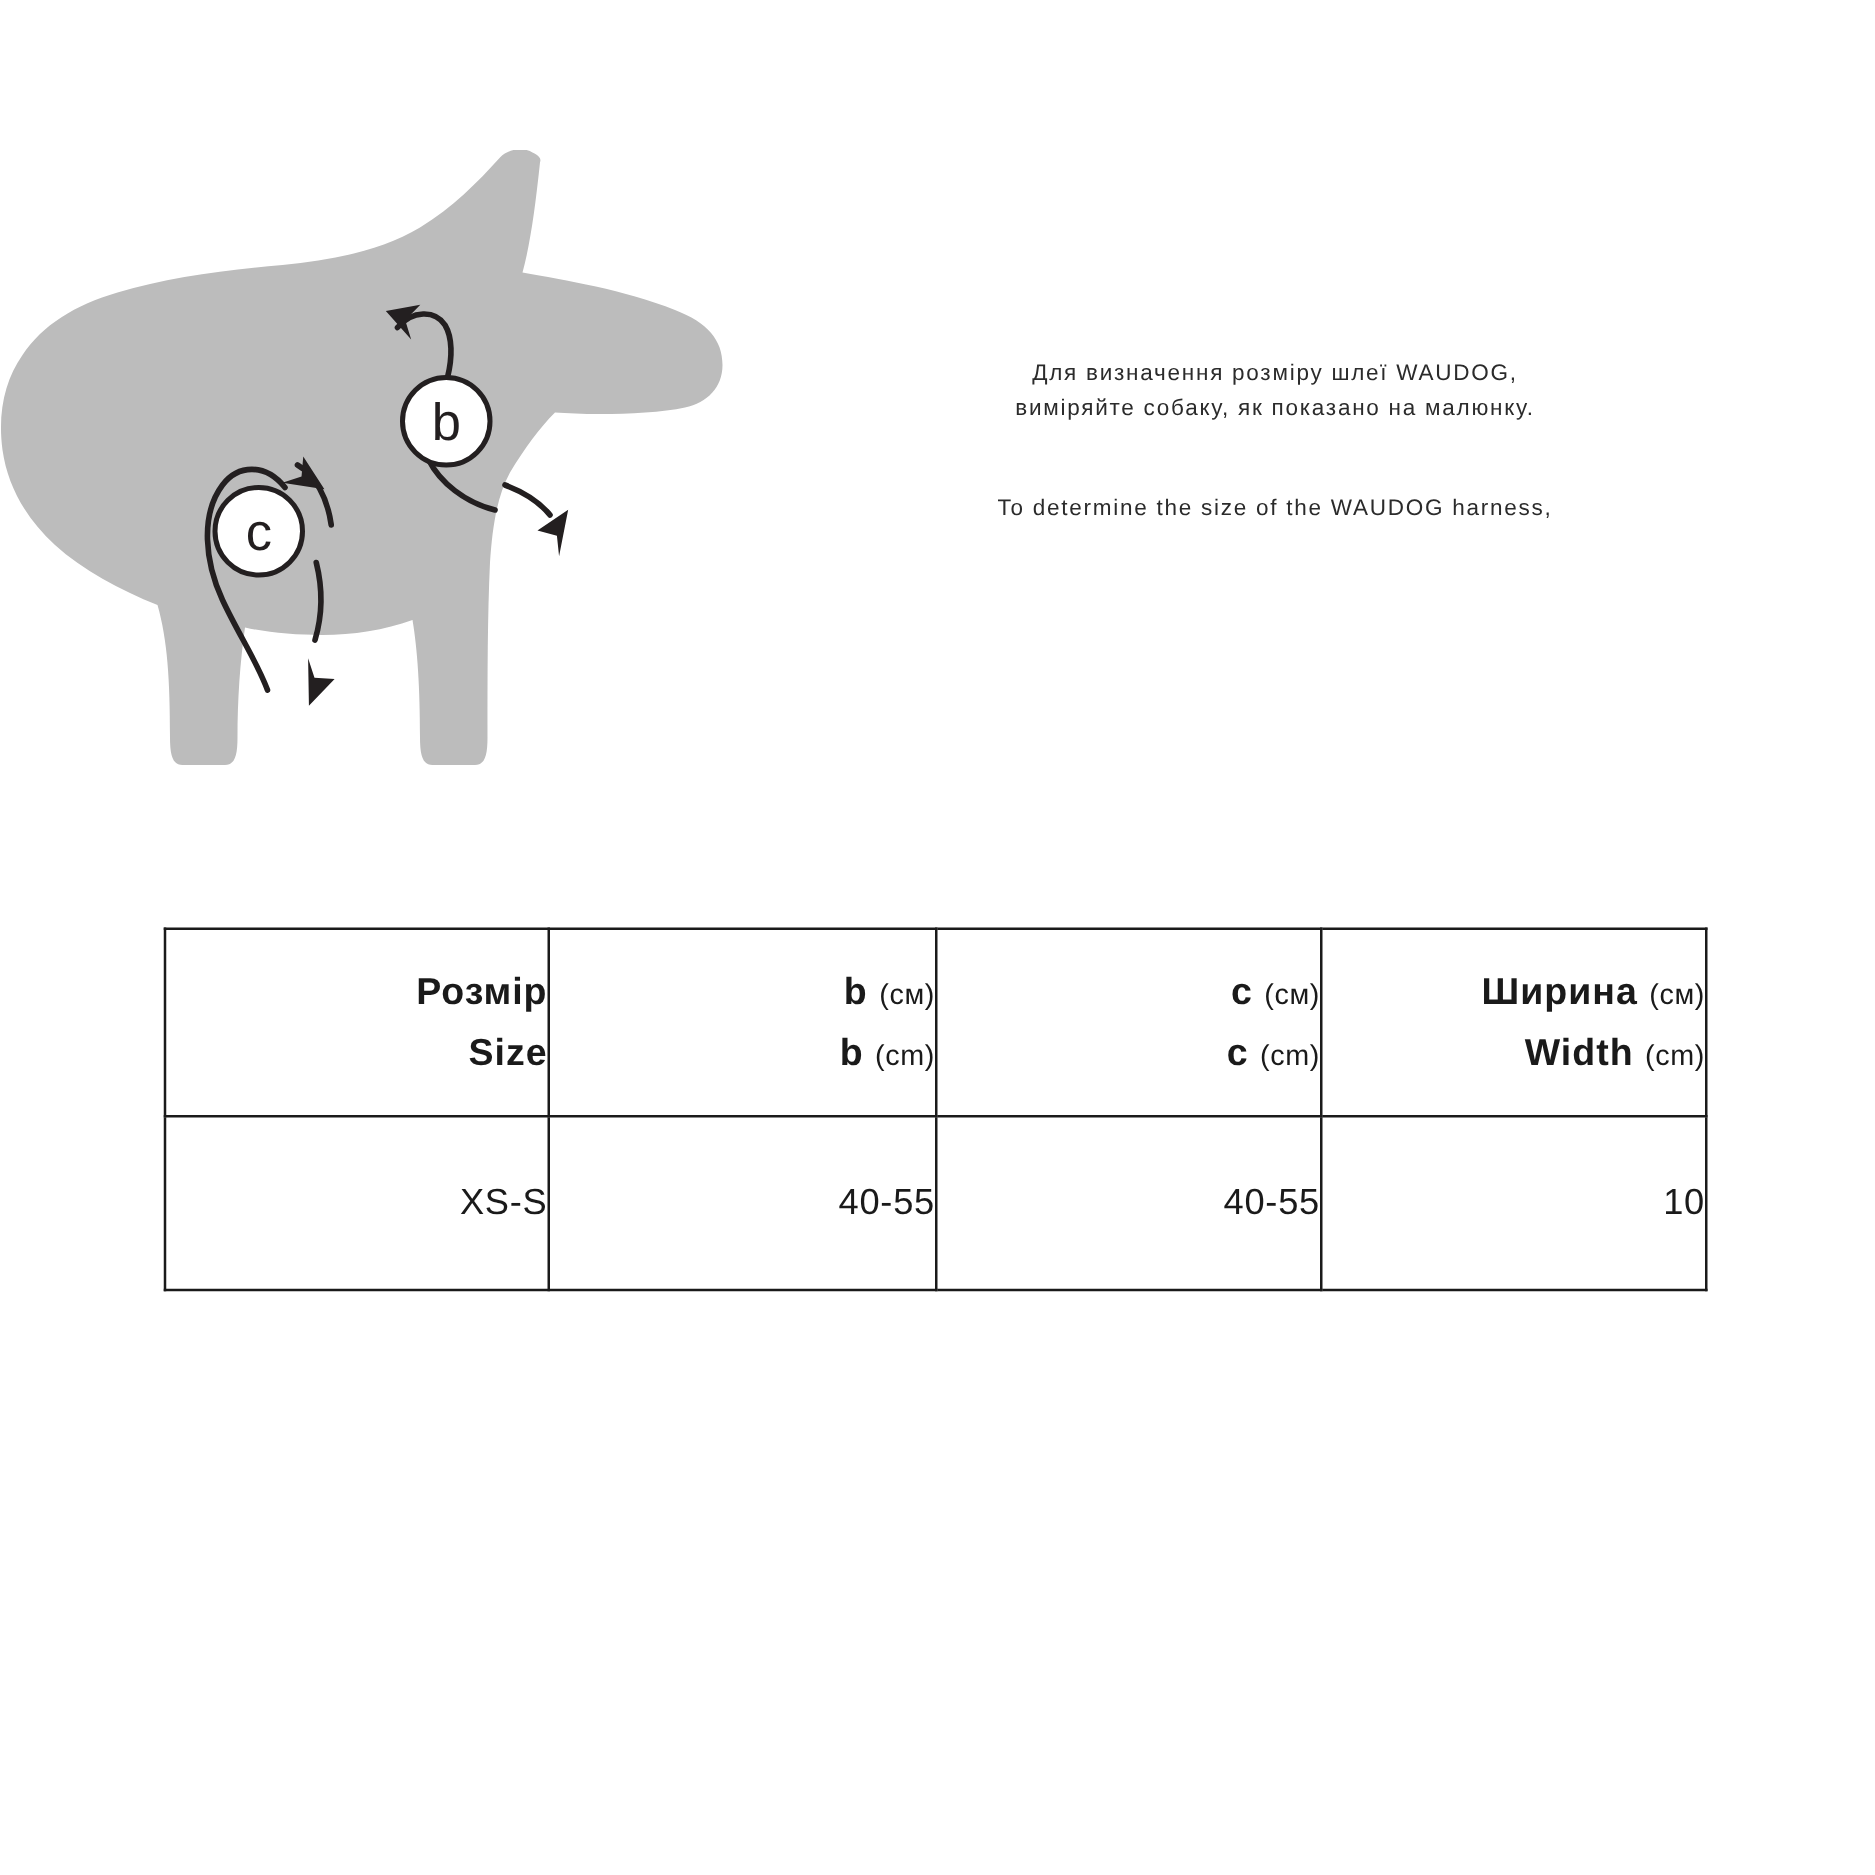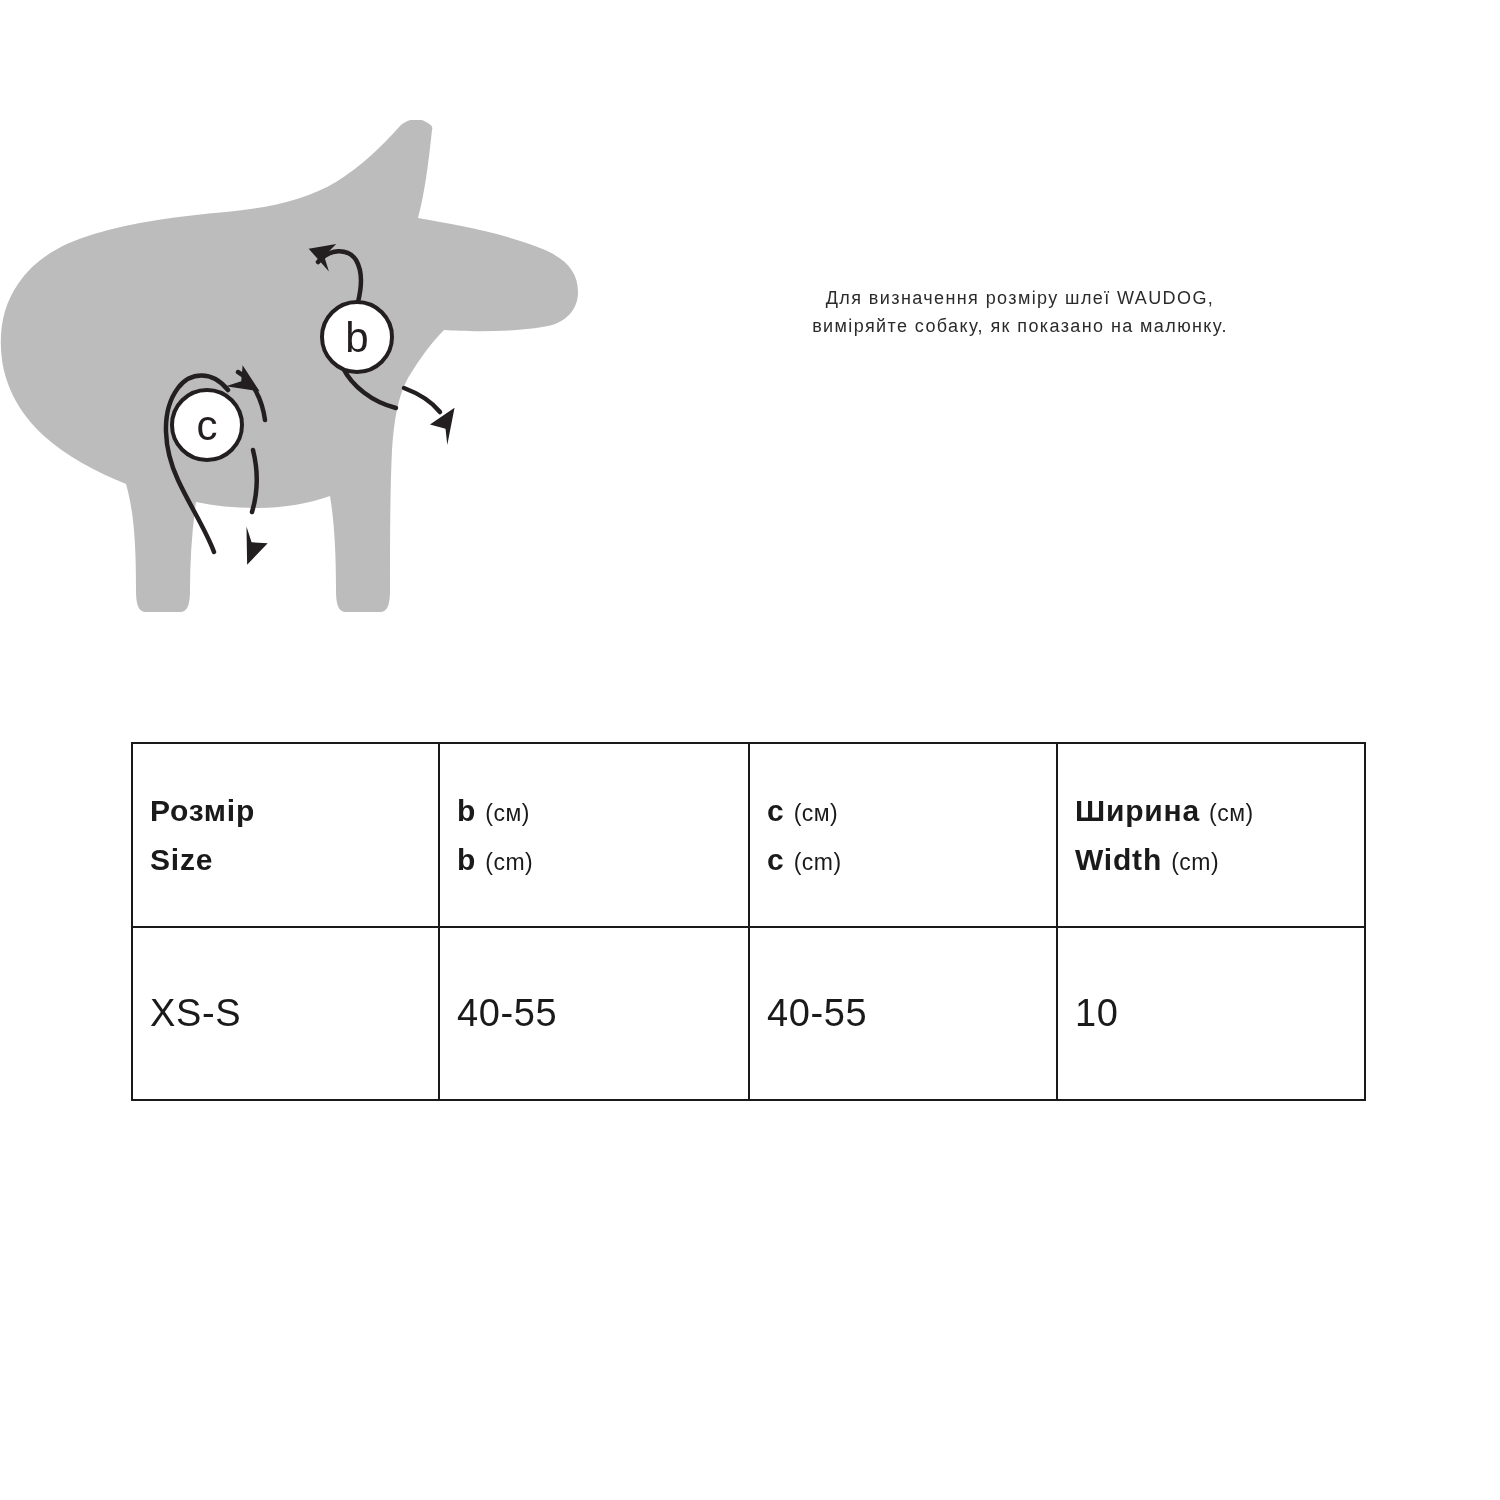--- a/index.html
+++ b/index.html
@@ -57,34 +57,34 @@
   .size-table {
     position: absolute;
     left: 131px;
     top: 742px;
     width: 1233px;
     border-collapse: collapse;
     table-layout: fixed;
   }
   .size-table td, .size-table th {
     border: 2px solid #1a1a1a;
-    text-align: left;
+    text-align: right;
     vertical-align: middle;
-    padding: 17px;
+    padding: 0;
     margin-left: 15px;
   }
   .size-table thead th {
     height: 148px;
     font-weight: 700;
     font-size: 30px;
     line-height: 1.5;
   }
   .size-table tbody td {
     height: 137px;
-    font-size: 38px;
+    font-size: 29px;
     font-weight: 400;
     letter-spacing: 0.6px;
   }
   .col-size  { width: 307px; }
   .col-b     { width: 310px; }
   .col-c     { width: 308px; }
   .col-width { width: 308px; }
 
   .unit {
     font-weight: 400;
@@ -172,20 +172,21 @@
       </g>
     </svg>
   </div>
 
   <div class="instructions">
     <div class="instr-block-uk">
       <div class="instr-line">Для визначення розміру шлеї WAUDOG,</div>
       <div class="instr-line">виміряйте собаку, як показано на малюнку.</div>
     </div>
     <div class="instr-block-en">
+      <div class="instr-line">To determine the size of the WAUDOG harness,</div>
     </div>
   </div>
 </div>
 
 <table class="size-table">
   <colgroup>
     <col class="col-size">
       <col class="col-b">
       <col class="col-c">
       <col class="col-width">

